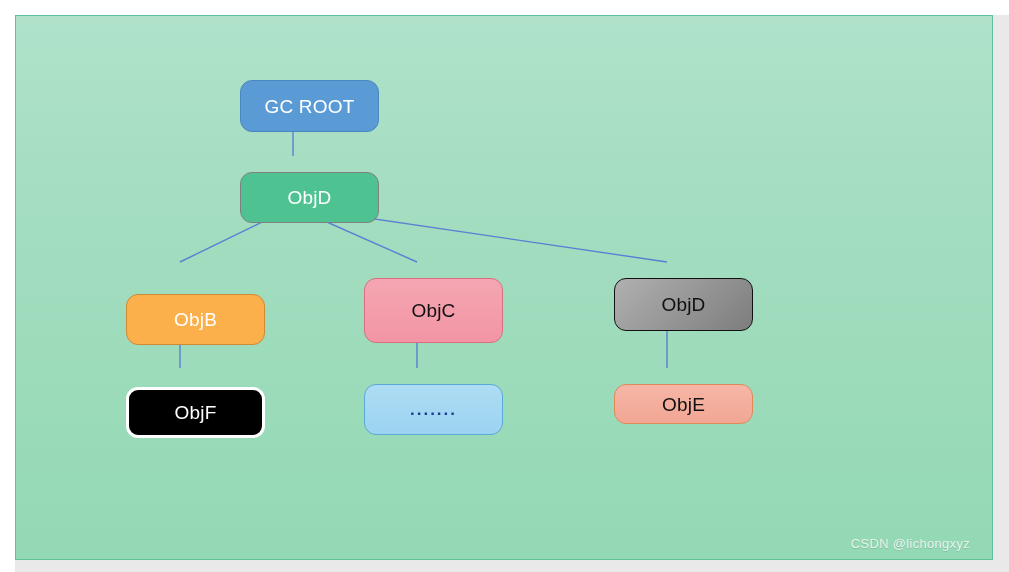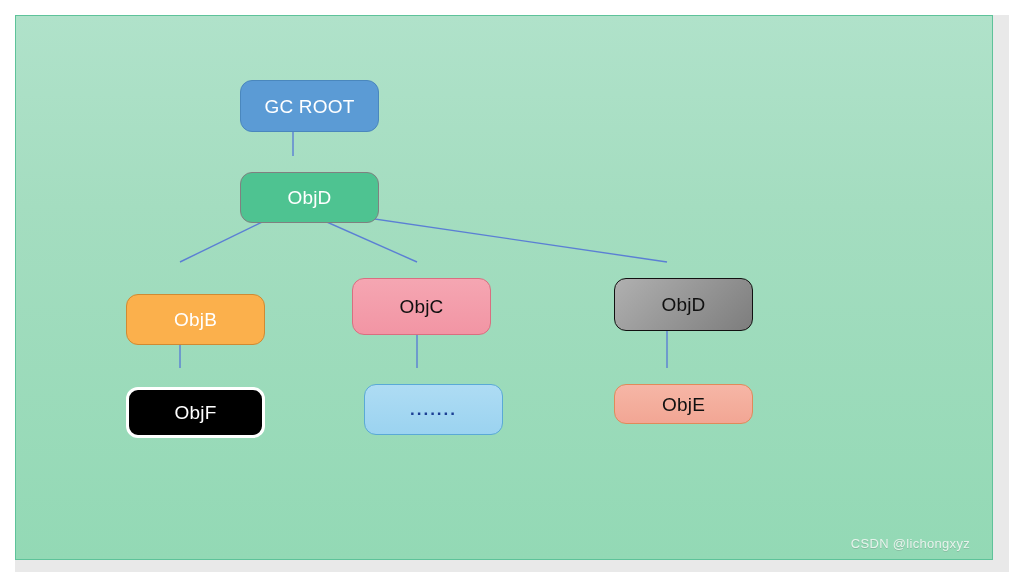--- a/index.html
+++ b/index.html
@@ -74,21 +74,21 @@
     color: #ffffff;
   }
   .n-objb {
     left: 110px; top: 262px; width: 139px; height: 51px;
     background: #fbb04c;
     border: 1px solid #cf8a33;
     color: #ffffff;
     margin-top: 16px;
   }
   .n-objc {
-    left: 336px; top: 262px; width: 139px; height: 57px;
+    left: 348px; top: 262px; width: 139px; height: 65px;
     background: linear-gradient(to bottom, #f5a6b2 0%, #f295a4 100%);
     border: 1px solid #d96e80;
     color: #101010;
   }
   .n-objd {
     left: 598px; top: 262px; width: 139px; height: 53px;
     background: linear-gradient(135deg, #b0b0b0 0%, #999999 45%, #7d7d7d 100%);
     border: 1px solid #111111;
     color: #101010;
   }

